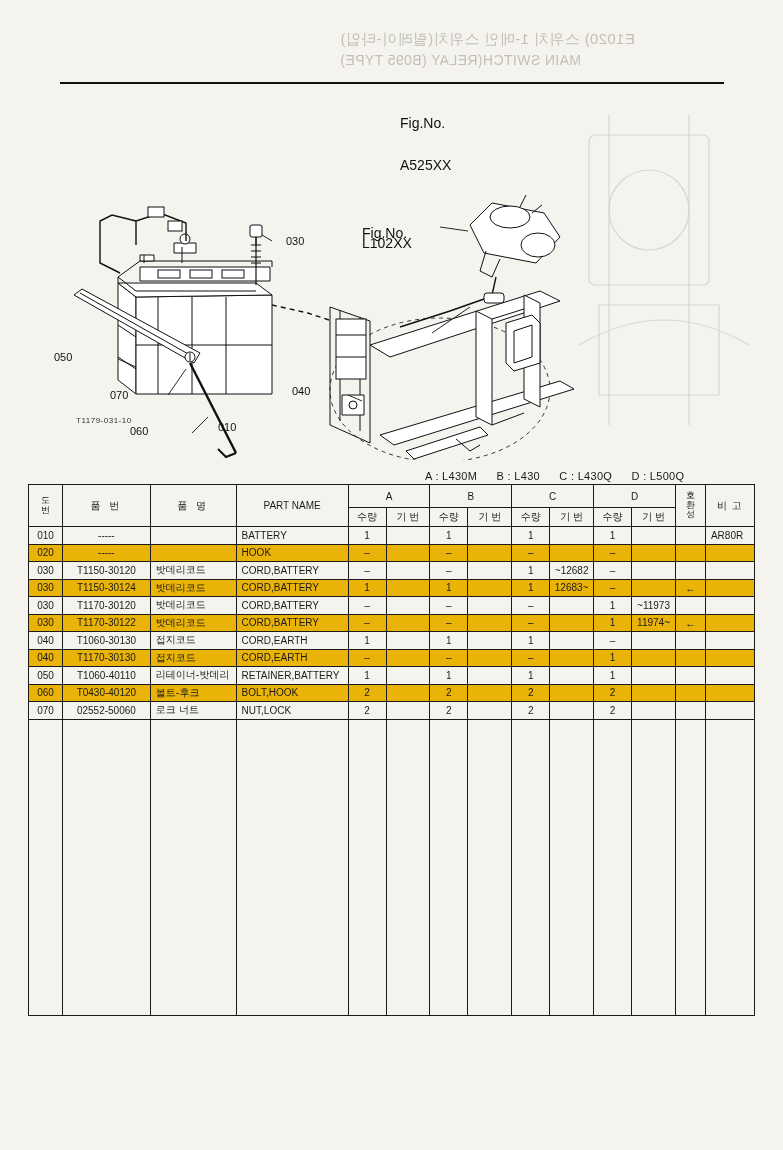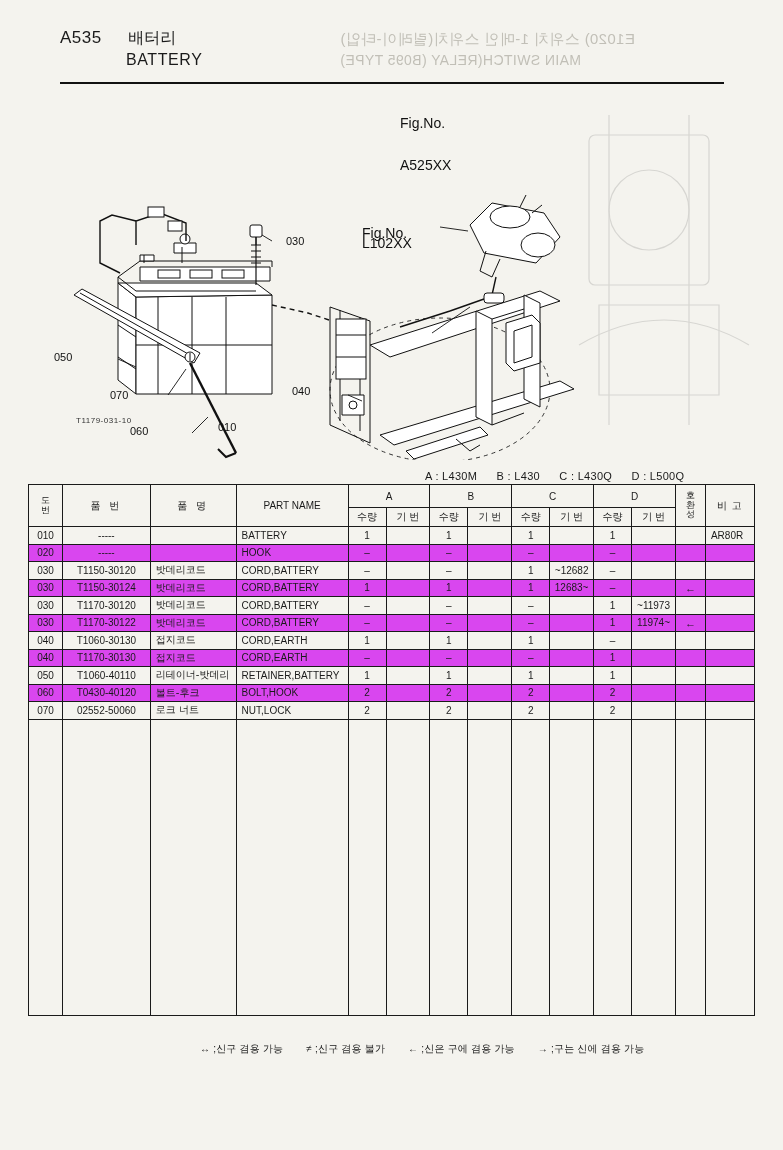--- a/index.html
+++ b/index.html
@@ -33,21 +33,21 @@
   .variants{position:absolute;left:425px;top:470px;font-size:11px;letter-spacing:.3px;}
   .variants span{margin-right:16px;}
 
   
   .tbl{position:absolute;left:28px;top:484px;width:727px;}
   table{border-collapse:collapse;width:727px;font-size:10px;}
   td,th{border:1px solid #1a1a1a;padding:0;text-align:center;vertical-align:middle;font-weight:normal;}
   .hrow1 td{height:22px;}
   .hrow2 td{height:18px;}
   .r td{height:16.5px;}
-  .shade{background:#d946ef;}
+  .shade{background:#eab308;}
   .lft{text-align:left;padding-left:5px;}
   .kr{font-family:"DejaVu Sans",sans-serif;}
   .hdrlbl{font-size:10px;letter-spacing:3px;}
   .hdrlbl2{font-size:10px;letter-spacing:1px;}
   .vstack{font-size:9px;line-height:1.05;letter-spacing:0;}
   .tallfill td{height:295px;}
 
   
   .notes{position:absolute;left:200px;top:1042px;font-size:10px;letter-spacing:.2px;}
   .notes span{margin-right:20px;}
@@ -67,25 +67,20 @@
   <svg class="ghost-art" viewBox="0 0 190 360">
     <g fill="none" stroke="#555" stroke-width="1.2">
       <rect x="20" y="40" width="120" height="150" rx="6"></rect>
       <circle cx="80" cy="115" r="40"></circle>
       <path d="M30 210 L150 210 L150 300 L30 300 Z"></path>
       <path d="M40 20 L40 330 M120 20 L120 330"></path>
       <path d="M10 250 Q 95 200 180 250"></path>
     </g>
   </svg>
 
-  <div class="hdr">
-    <span class="code">A535</span>
-    <span class="kr">배터리</span>
-    <span class="en">BATTERY</span>
-  </div>
   <div class="hdr-rule"></div>
 
   <div class="fig">
     <svg width="700" height="365" viewBox="0 0 700 365">
       <g fill="none" stroke="#111" stroke-width="1">
 
         <path d="M78 188 L78 182 L100 166 L232 166 L232 172" stroke-width="1"></path>
         <path d="M78 188 L78 285 L96 299 L96 202 Z" fill="#fff"></path>
         <path d="M96 202 L96 299 L232 299 L232 200 Z" fill="#fff"></path>
         <path d="M96 202 L78 188 L216 188 L232 200 Z" fill="#fff"></path>
@@ -421,20 +416,14 @@
         <td></td>
         <td></td>
         <td></td>
         <td></td>
         <td></td>
       </tr>
     </tbody>
       </table>
   </div>
 
-  <div class="notes">
-    <span>↔ ;신구 겸용 가능</span>
-    <span>≠ ;신구 겸용 불가</span>
-    <span>← ;신은 구에 겸용 가능</span>
-    <span>→ ;구는 신에 겸용 가능</span>
-  </div>
 
 </div>
 
 </body></html>

